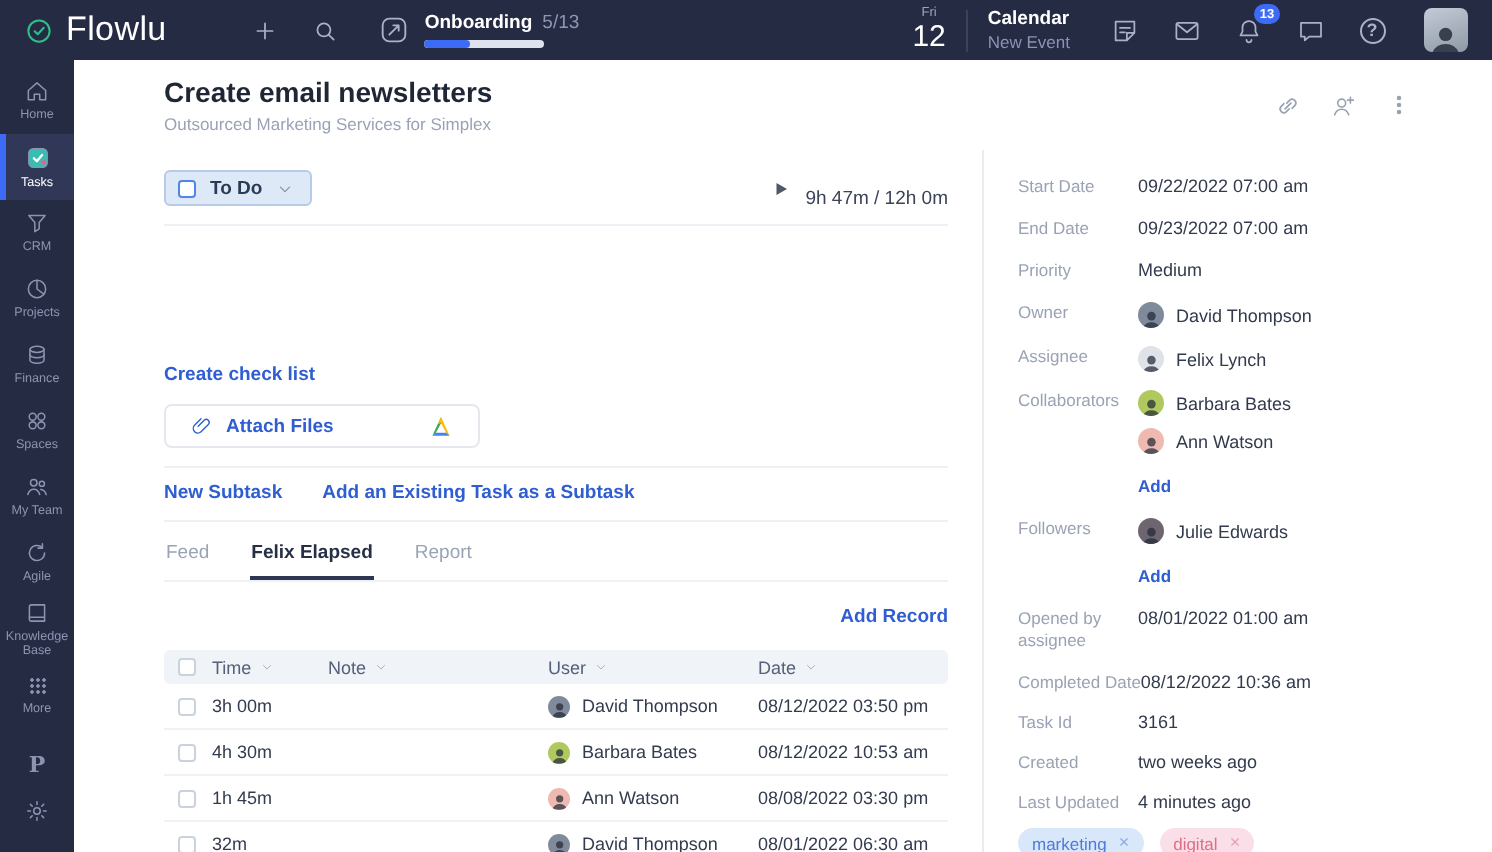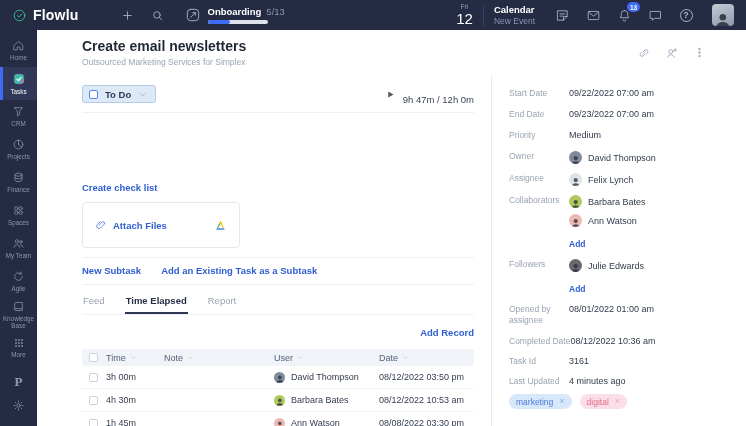--- a/index.html
+++ b/index.html
@@ -4,21 +4,21 @@
 <style>
   * { margin:0; padding:0; box-sizing:border-box; }
   html,body { width:746px; height:426px; overflow:hidden; background:#fff;
     font-family:"Liberation Sans", sans-serif; -webkit-font-smoothing:antialiased; }
   .app { position:relative; width:746px; height:426px; }
 
   
   .topbar { position:absolute; top:0; left:0; right:0; height:30px; background:#262b44;
     display:flex; align-items:center; padding:0 12px; color:#fff; }
   .brand { display:flex; align-items:center; gap:6px; cursor:pointer; }
-  .brand-name { font-size:14px; font-weight:700; letter-spacing:.2px; }
+  .brand-name { font-size:17px; font-weight:400; letter-spacing:.2px; }
   .tb-btn { background:none; border:none; display:flex; align-items:center; justify-content:center;
     width:22px; height:22px; cursor:pointer; color:#aab1c9; }
   .tb-btn svg { stroke:#aab1c9; }
   .tb-plus { margin-left:38px; }
   .tb-search { margin-left:8px; }
   .onboarding { margin-left:16px; display:flex; align-items:center; gap:7px; cursor:pointer; }
   .ob-col { display:flex; flex-direction:column; gap:3px; }
   .ob-line { display:flex; gap:5px; align-items:baseline; }
   .ob-label { font-size:9.5px; font-weight:700; color:#fff; }
   .ob-count { font-size:9.5px; color:#8e96b4; }
@@ -76,21 +76,21 @@
   .status-label { font-size:9.5px; font-weight:600; color:#2c3b55; }
   .status-btn svg { stroke:#7e8ba1; }
   .timer { display:flex; align-items:center; gap:8px; }
   .timer-text { font-size:9.5px; color:#3b4456;margin-top:10px; }
   .play-btn { background:none; border:none; cursor:pointer; display:flex; }
 
   .content { padding:0 17px 0 45px; }
   .desc { margin-top:13px; font-size:9.5px; line-height:14px; color:#3c4557; }
   .checklist-link { display:inline-block; margin-top:42px; font-size:9.5px; font-weight:700;
     color:#2e5ed1; cursor:pointer; }
-  .attach-box { margin-top:7px; width:158px; height:46px; border:1px solid #e4e8ee; border-radius:4px;
+  .attach-box { margin-top:7px; width:158px; height:22px; border:1px solid #e4e8ee; border-radius:4px;
     display:flex; align-items:center; justify-content:space-between; padding:0 12px; cursor:pointer; background:#fff; }
   .attach-left { display:flex; align-items:center; gap:6px; }
   .attach-label { font-size:9.5px; font-weight:600; color:#2e5ed1; }
   .hr { border:none; border-top:1px solid #edf0f4; margin-top:9px; }
   .subtask-links { margin-top:7px; display:flex; gap:20px; }
   .blue-link { font-size:9.5px; font-weight:600; color:#2e5ed1; cursor:pointer; background:none; border:none; }
   .tabs { margin-top:5px; display:flex; gap:19px; border-bottom:1px solid #eef1f5; }
   .tab { font-size:9.5px; color:#9aa3b5; padding:5px 1px 6px; cursor:pointer; border-bottom:2px solid transparent; }
   .tab.active { color:#262f45; font-weight:600; border-bottom-color:#2d3653; }
   .add-record-row { margin-top:7px; text-align:right; }
@@ -385,21 +385,21 @@
 
       <div class="subtask-links">
         <button class="blue-link">New Subtask</button>
         <button class="blue-link">Add an Existing Task as a Subtask</button>
       </div>
 
       <hr class="hr" style="margin-top:8px">
 
       <div class="tabs">
         <span class="tab">Feed</span>
-        <span class="tab active">Time Elapsed</span>
+        <span class="tab active">Felix Elapsed</span>
         <span class="tab">Report</span>
       </div>
 
       <div class="add-record-row">
         <button class="blue-link">Add Record</button>
       </div>
 
       <div class="table">
         <div class="t-head">
           <span class="head-cb"></span>
@@ -574,20 +574,24 @@
       <span class="dvalue">08/01/2022 01:00 am</span>
     </div>
     <div class="drow" style="margin-bottom:9px">
       <span class="dlabel">Completed Date</span>
       <span class="dvalue">08/12/2022 10:36 am</span>
     </div>
     <div class="drow" style="margin-bottom:9px">
       <span class="dlabel">Task Id</span>
       <span class="dvalue">3161</span>
     </div>
+    <div class="drow" style="margin-bottom:9px">
+      <span class="dlabel">Created</span>
+      <span class="dvalue">two weeks ago</span>
+    </div>
     <div class="drow" style="margin-bottom:7px">
       <span class="dlabel">Last Updated</span>
       <span class="dvalue">4 minutes ago</span>
     </div>
 
     <div class="tags-row">
       <span class="tag" style="background:#d9e7fa;color:#4c7cd6">
         <span>marketing</span>
         <span class="tag-x">×</span>
       </span>

